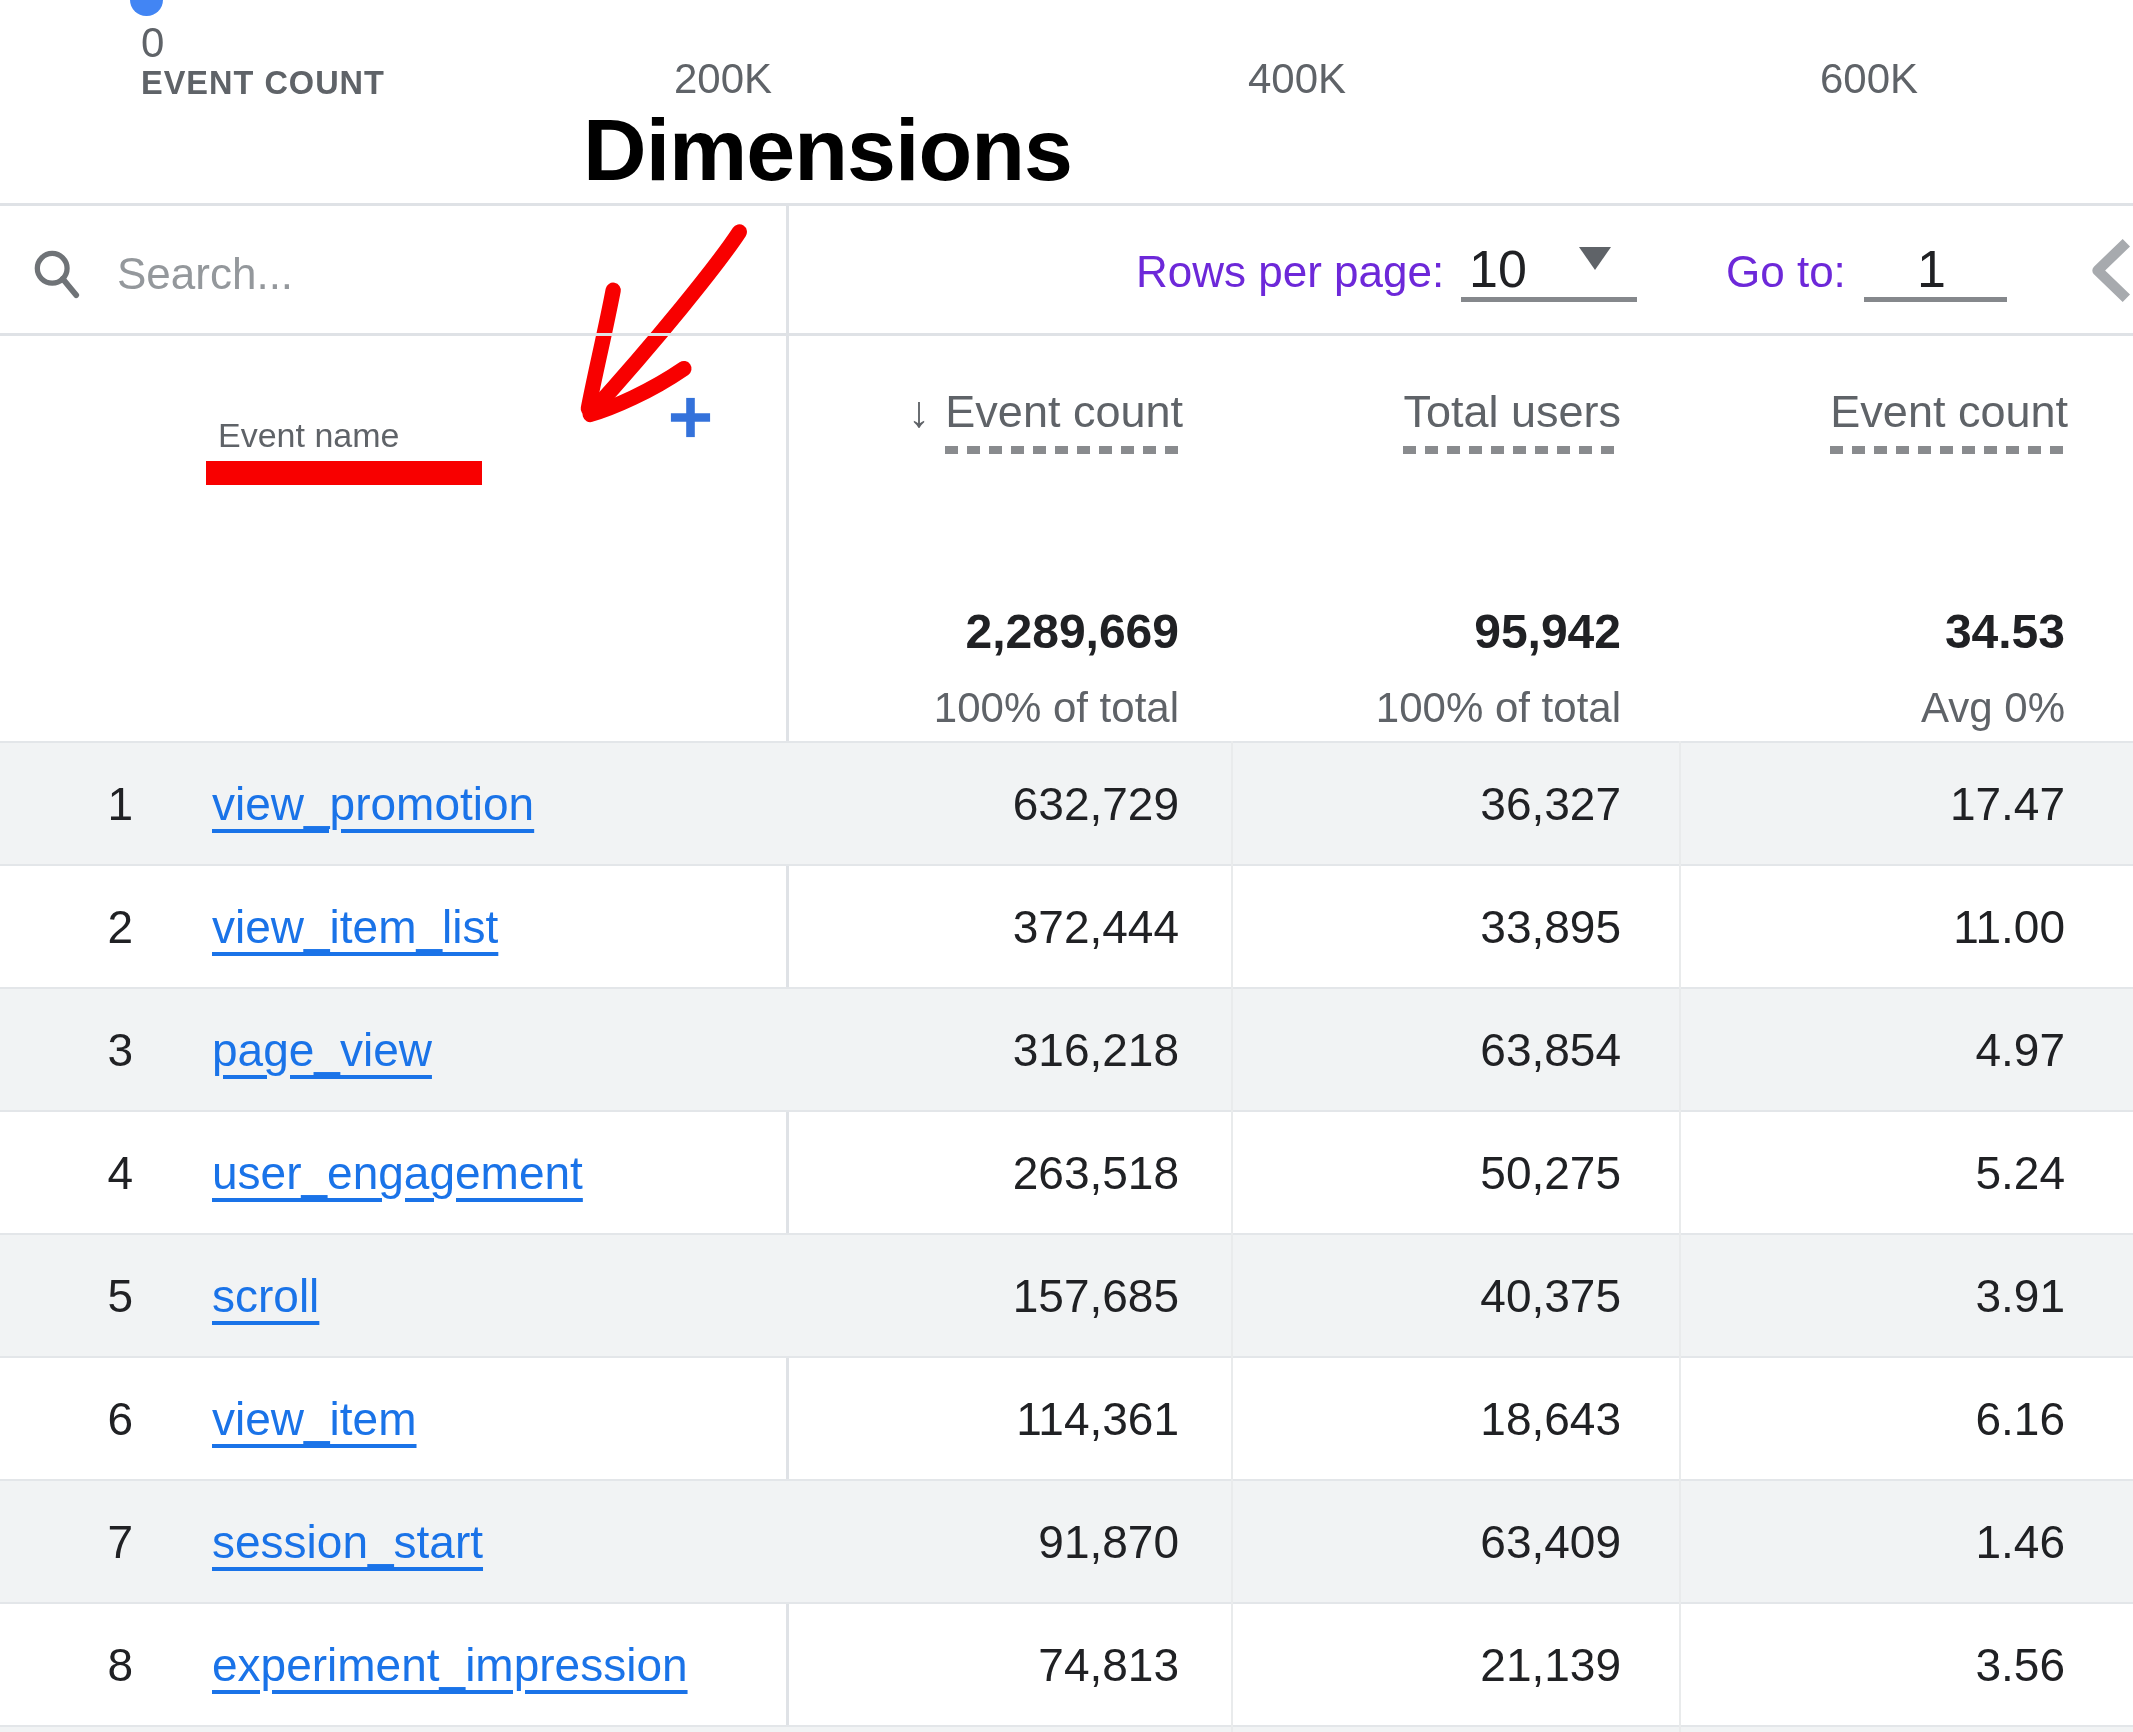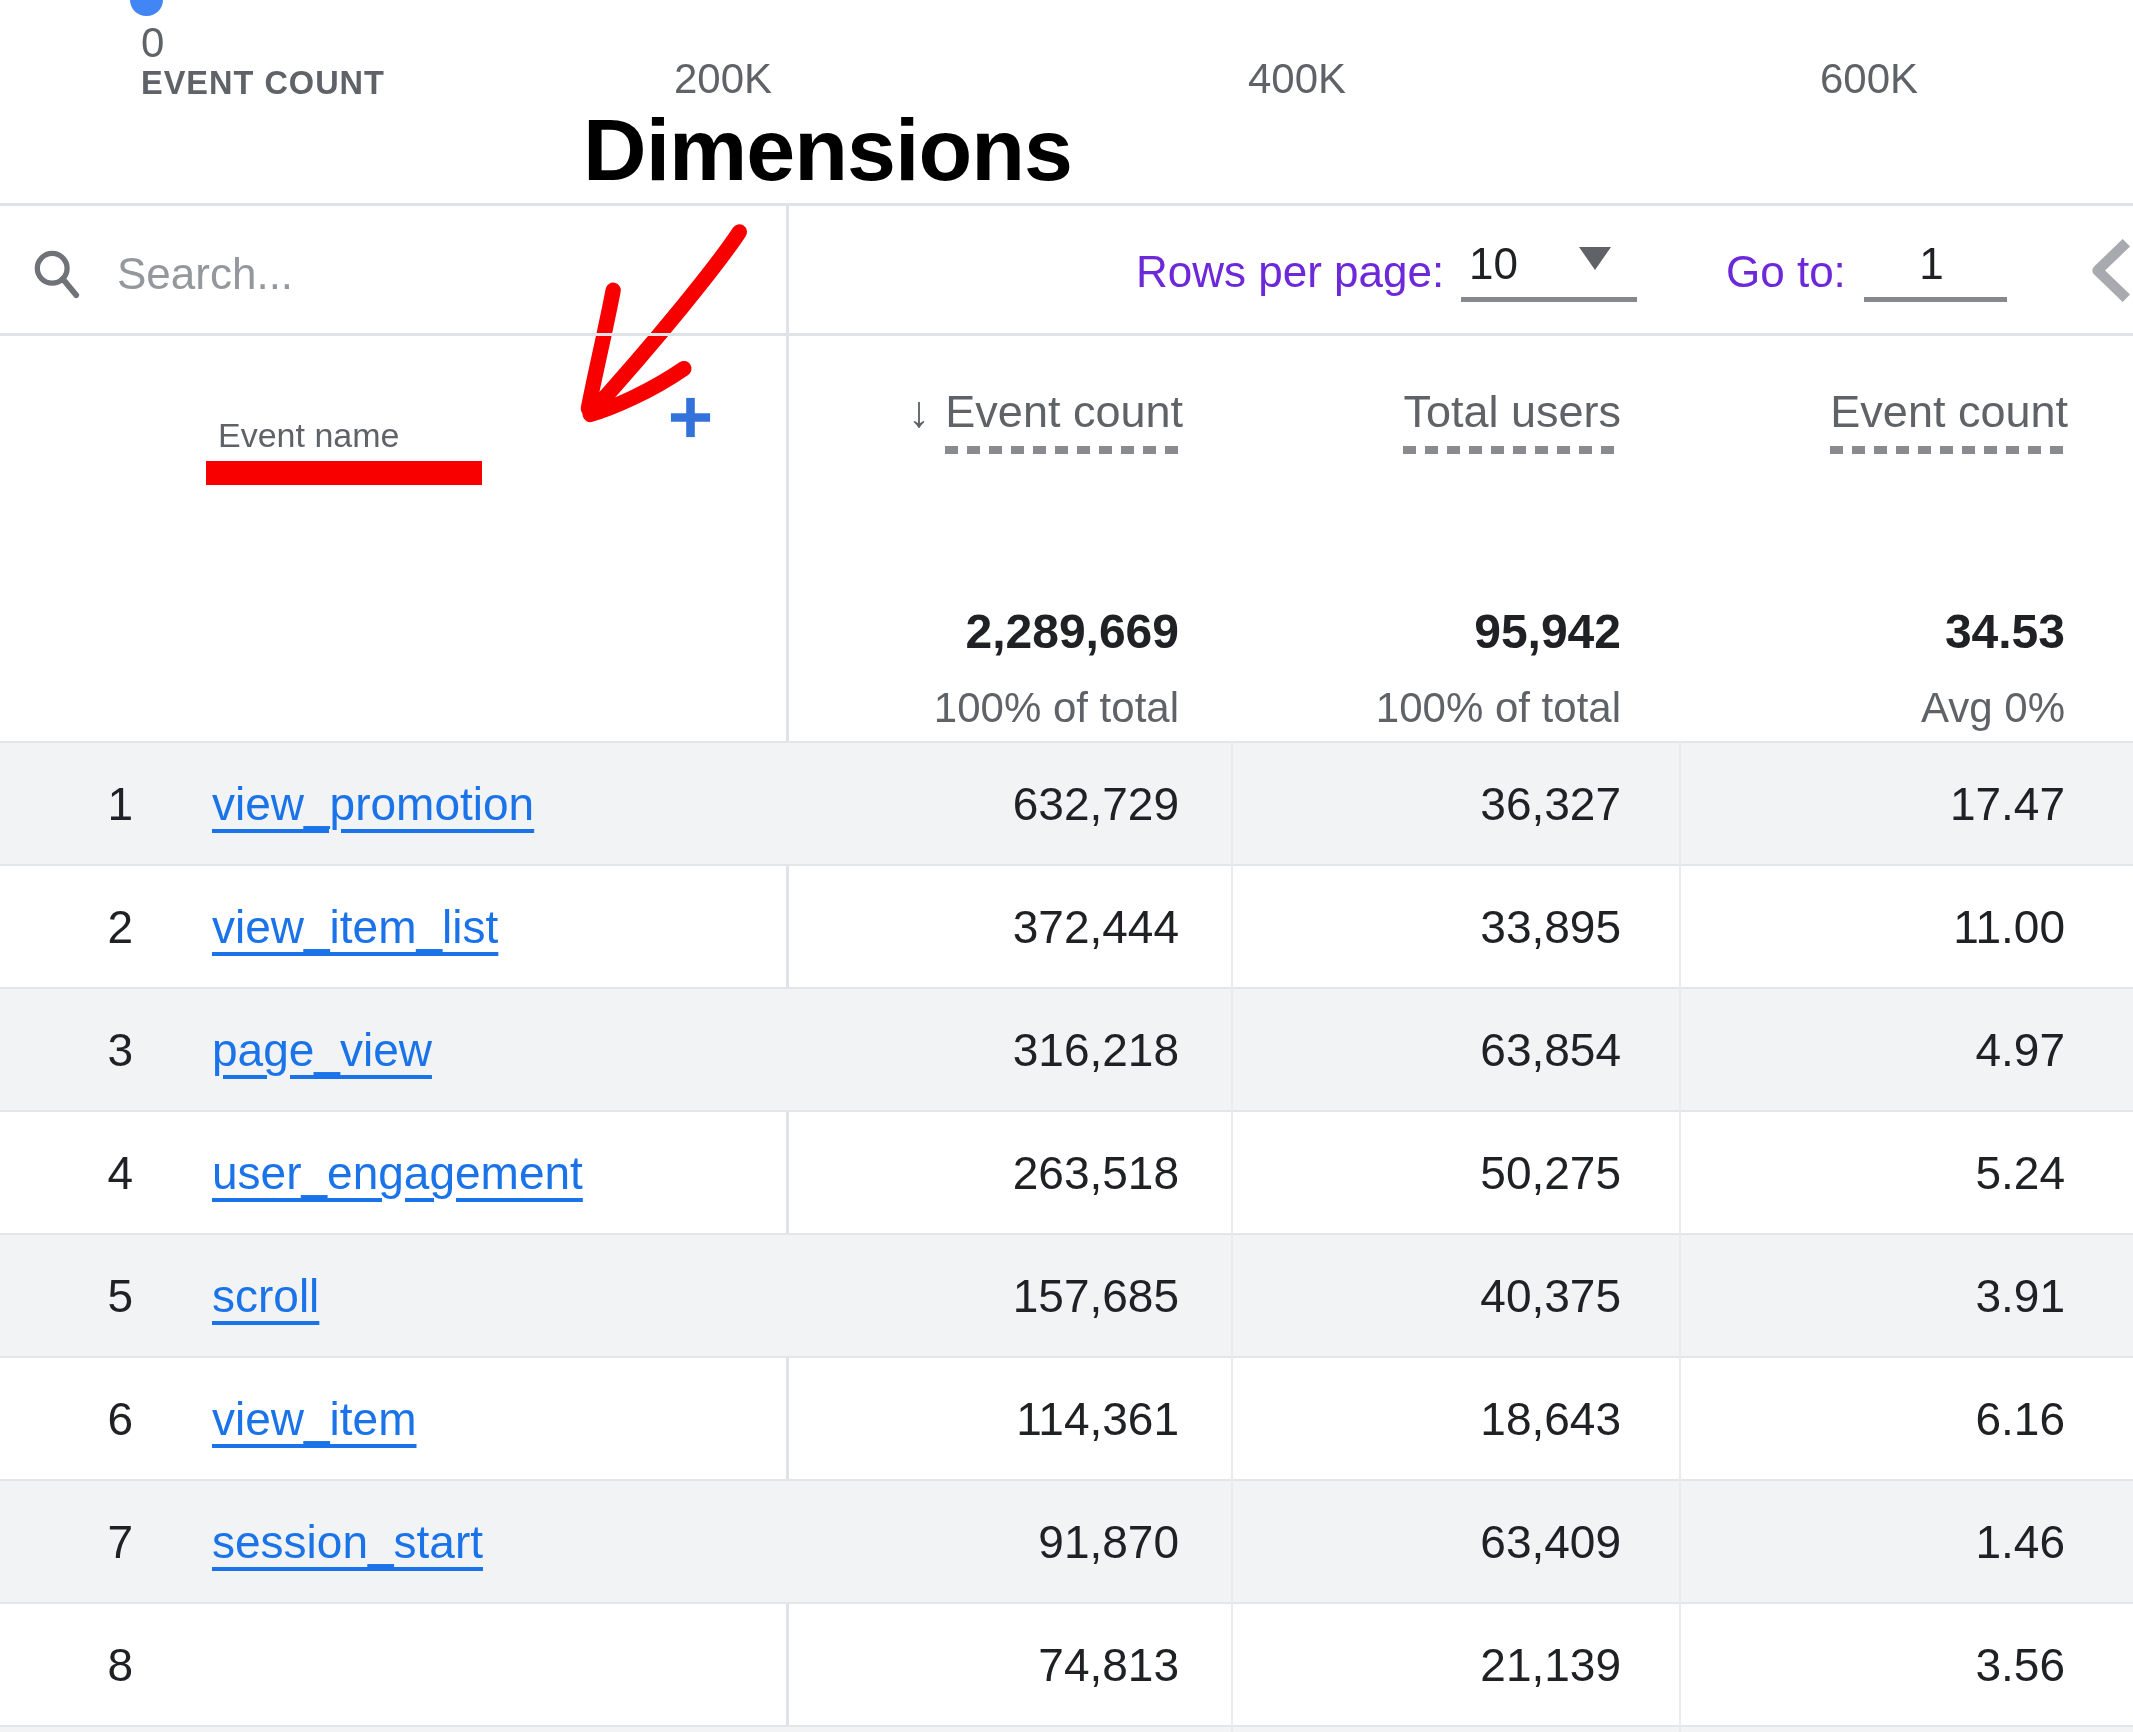--- a/index.html
+++ b/index.html
@@ -23,21 +23,21 @@
   .red-underline{left:206px;top:461px;width:276px;height:24px;background:#f80000;}
 
   
   .hdiv{left:0;right:0;height:2.9px;background:#dfe2e6;}
   .vdiv-main{left:786px;top:206px;bottom:0;width:2.9px;background:#dfe2e6;}
   .vdiv-faint{top:741px;height:991px;width:1.9px;background:#e9ebec;pointer-events:none;z-index:3;}
 
   
   .search-ph{left:117px;top:249px;font-size:44px;color:#94989c;}
   .tb-label{font-size:44px;color:#6d28d9;top:247px;}
-  .tb-value{font-size:44px;color:#202124;top:239px;}
+  .tb-value{font-size:52px;color:#202124;top:239px;}
   .tb-underline{top:297px;height:4.8px;background:#85888c;}
   .caret{left:1579px;top:247px;width:0;height:0;
     border-left:16.3px solid transparent;border-right:16.3px solid transparent;
     border-top:23px solid #5f6368;}
 
   
   .dim-col-header{left:218px;top:392px;font-size:34px;color:#5f6368;margin-top:24px;}
   .metric-header{top:387px;text-align:right;font-size:45px;color:#5f6368;line-height:50px;}
   .metric-header .lbl{display:inline-block;text-align:right;}
   .dashes{height:8.6px;margin-top:8.6px;
@@ -197,20 +197,21 @@
   <div class="row stripe">
     <span class="idx">7</span>
     <a class="evt">session_start</a>
     <span class="val col1">91,870</span>
     <span class="val col2">63,409</span>
     <span class="val col3">1.46</span>
   </div>
 
   <div class="row">
     <span class="idx">8</span>
+    <a class="evt">experiment_impression</a>
     <span class="val col1">74,813</span>
     <span class="val col2">21,139</span>
     <span class="val col3">3.56</span>
   </div>
 <div class="sliver"></div>
   </div>
 
 <div class="abs vdiv-faint" style="left:1231px;"></div>
 <div class="abs vdiv-faint" style="left:1679px;"></div>
 

